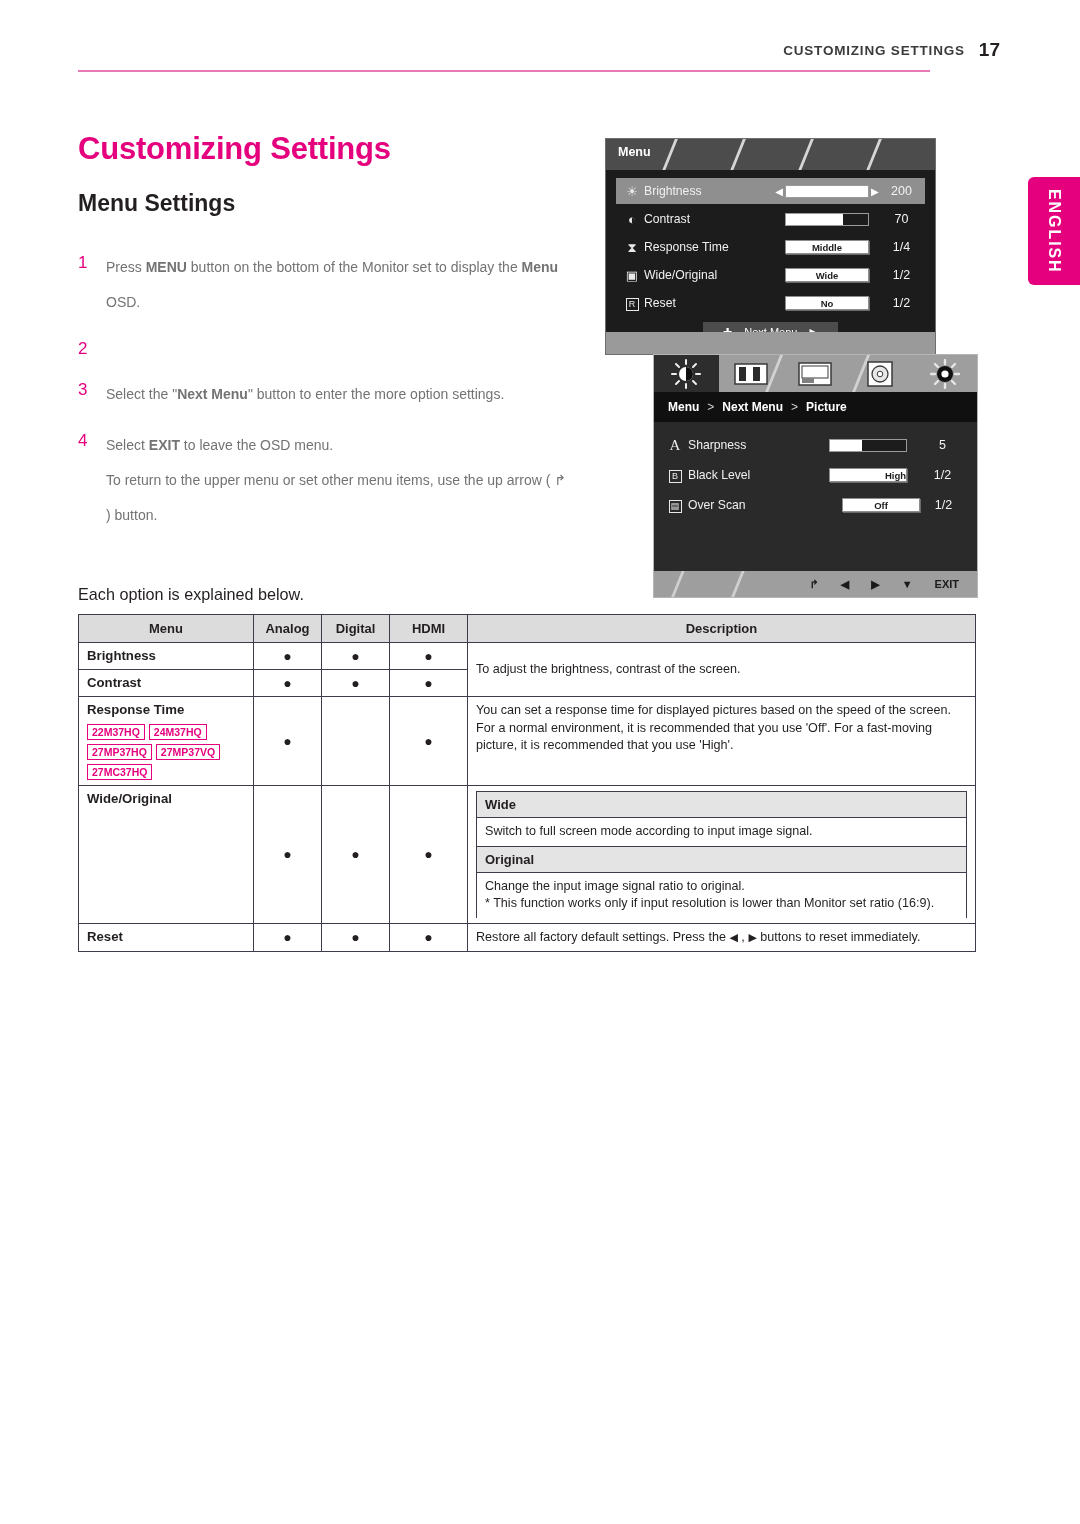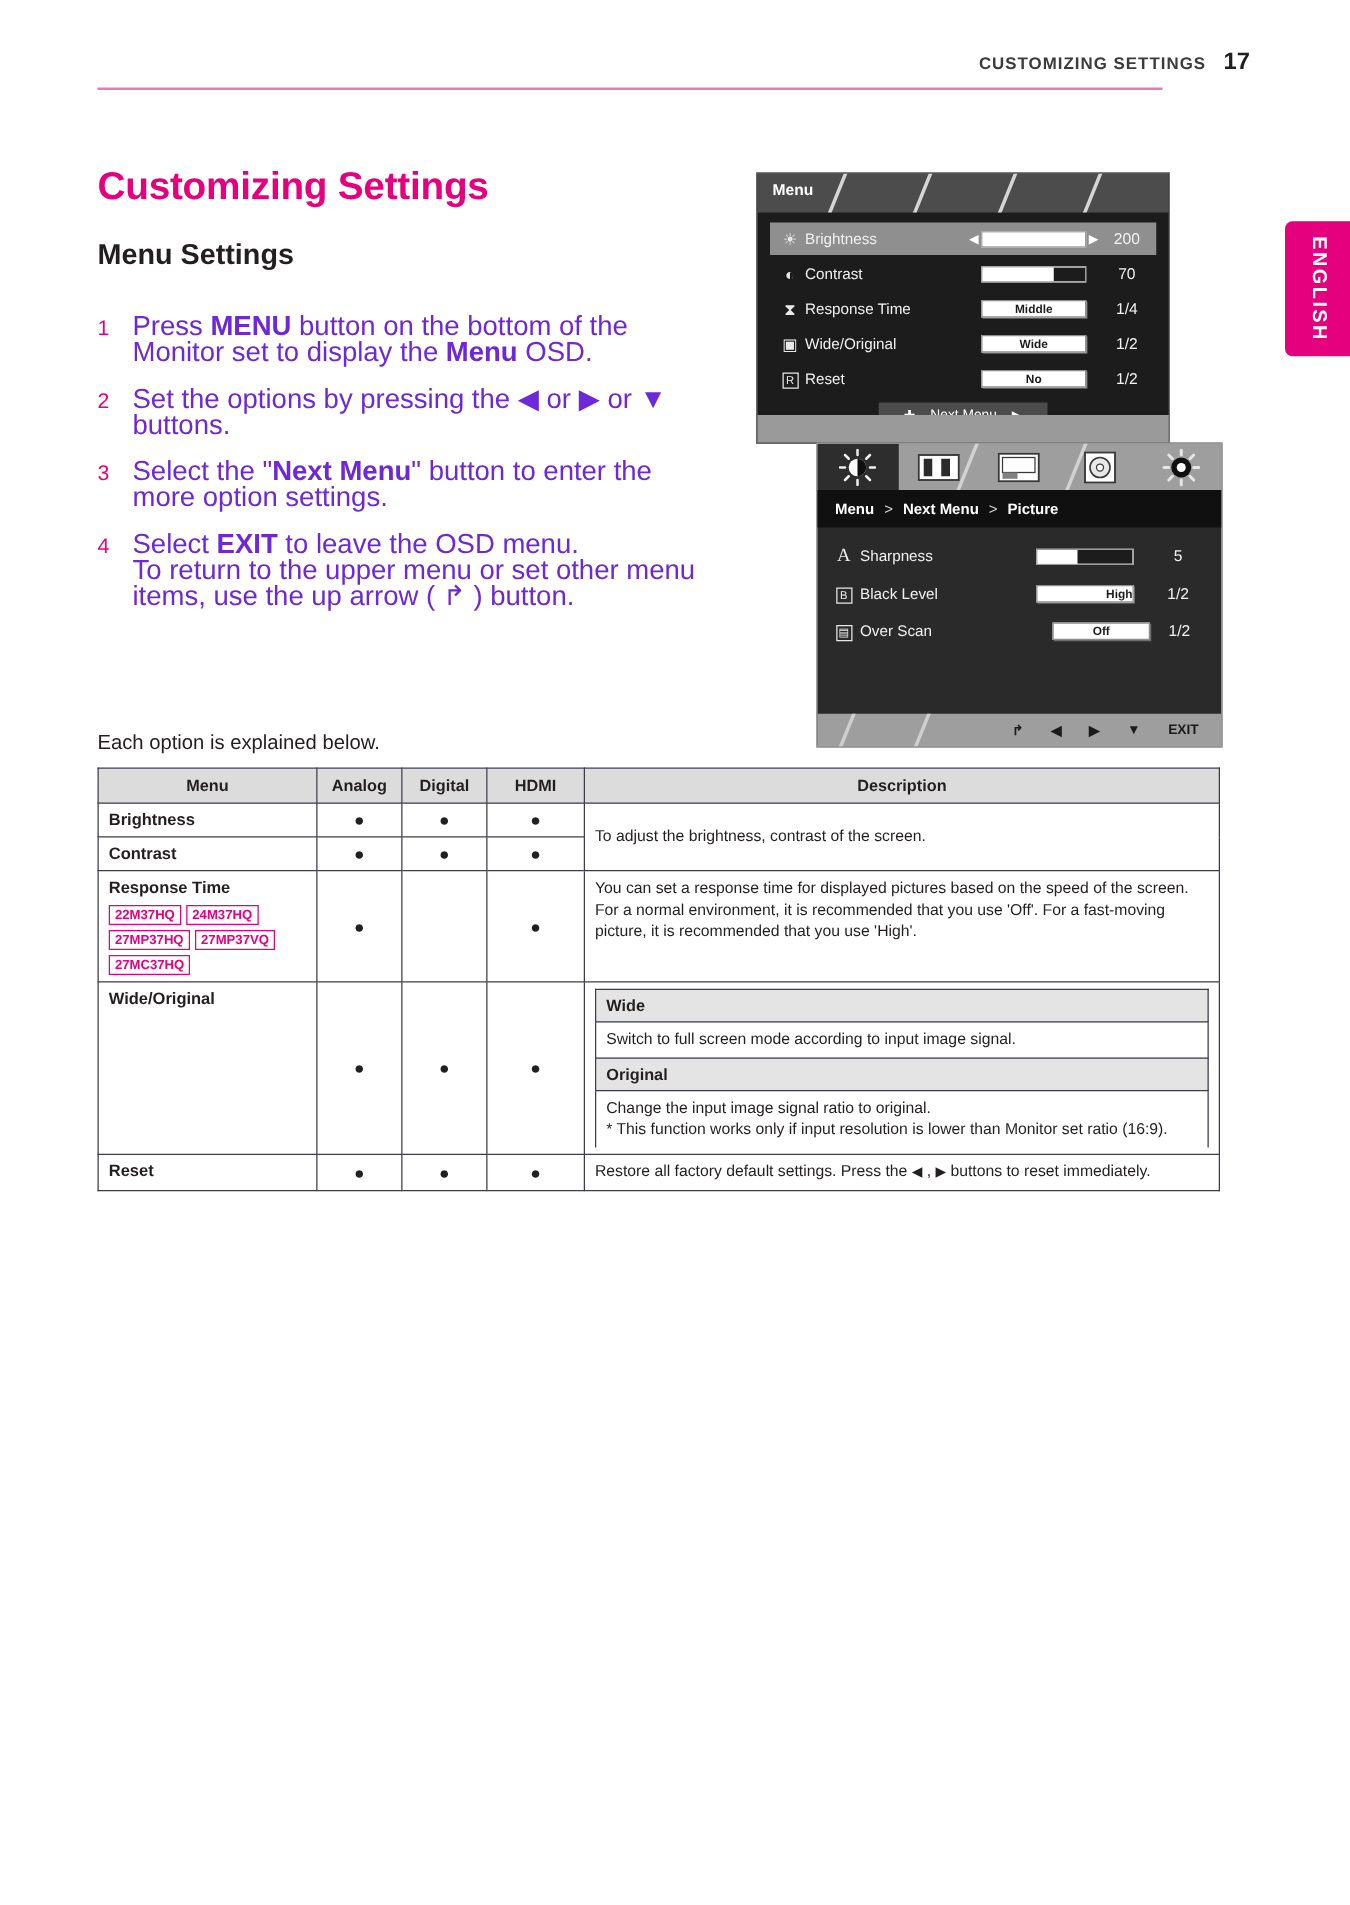--- a/index.html
+++ b/index.html
@@ -54,21 +54,21 @@
   }
 
   
   .steps { position: absolute; left: 78px; top: 250px; width: 490px; }
   .step { display: flex; margin-bottom: 16px; }
   .step-num {
     width: 28px; flex: 0 0 28px;
     font-size: 17px; color: #e5007e; font-weight: normal;
     line-height: 25px;
   }
-  .step-body { font-size: 22px; line-height: 21px; color: #6d28d9; }
+  .step-body { font-size: 14px; line-height: 35px; color: #737373; }
   .step-body b { font-weight: bold; }
 
   .each-opt {
     position: absolute; left: 78px; top: 585px;
     font-size: 16.2px; color: #231f20;
   }
 
   
   .osd-wrap { position: absolute; left: 605px; top: 138px; width: 375px; height: 465px; }
 
@@ -231,21 +231,20 @@
   <div class="h1">Customizing Settings</div>
   <div class="h2">Menu Settings</div>
 
   <div class="steps" id="steps">
       <div class="step">
         <div class="step-num">1</div>
         <div class="step-body"><span>Press </span><b>MENU</b><span> button on the bottom of the Monitor set to display the </span><b>Menu</b><span> OSD.</span></div>
       </div>
       <div class="step">
         <div class="step-num">2</div>
-        <div class="step-body"><span>Set the options by pressing the </span><span>◀</span><span> or </span><span>▶</span><span> or </span><span>▼</span><span> buttons.</span></div>
       </div>
       <div class="step">
         <div class="step-num">3</div>
         <div class="step-body"><span>Select the "</span><b>Next Menu</b><span>" button to enter the more option settings.</span></div>
       </div>
       <div class="step">
         <div class="step-num">4</div>
         <div class="step-body"><span>Select </span><b>EXIT</b><span> to leave the OSD menu.</span><span></span><br><span>To return to the upper menu or set other menu items, use the up arrow ( ↱ ) button.</span></div>
       </div>
     </div>

